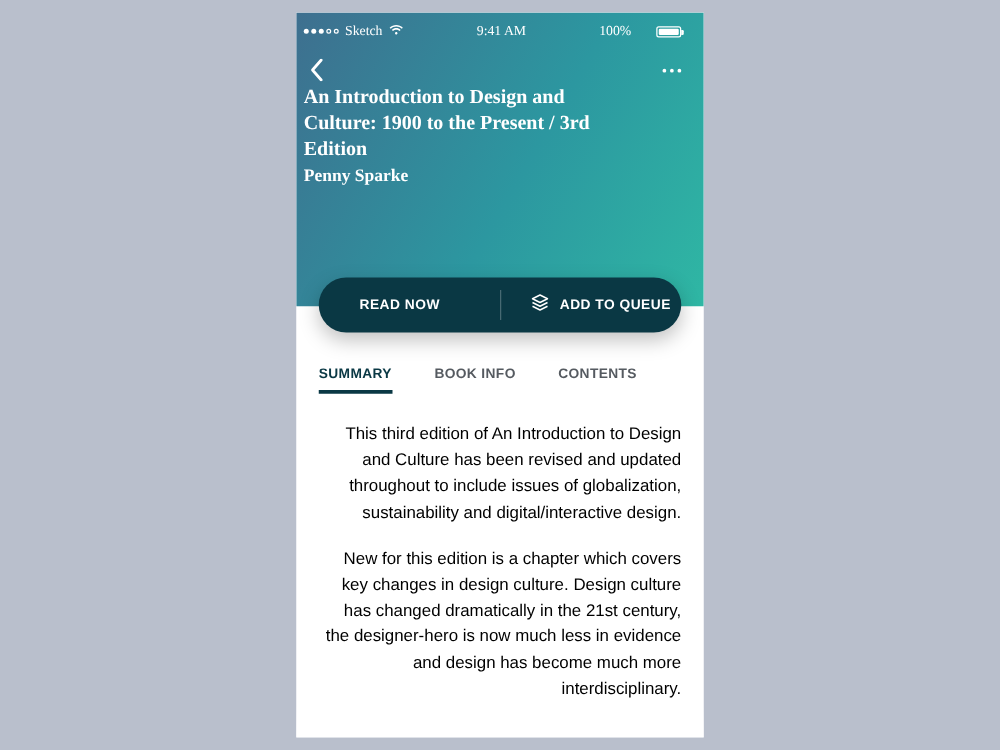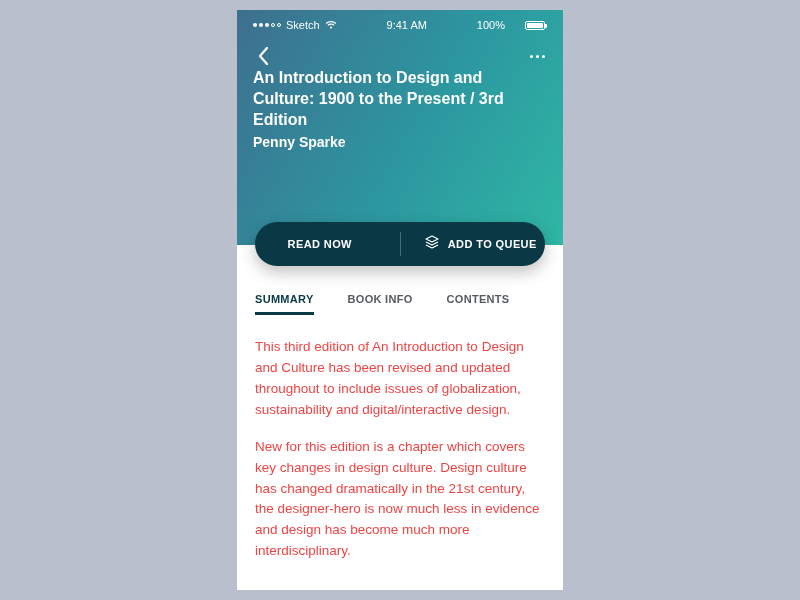--- a/index.html
+++ b/index.html
@@ -16,21 +16,22 @@
     height: 580px;
     background: #fff;
     overflow: hidden;
     position: relative;
   }
   .hero {
     height: 235px;
     background: linear-gradient(120deg, #3e6f8f 0%, #2c97a0 55%, #2fb7a4 100%);
     color: #fff;
     position: relative;
-    padding: 6px 18px 0 16px;
+    padding: 6px 18px 0 6px;
+    font-family: Liberation Serif, serif;
   }
   .statusbar {
     display: flex;
     align-items: center;
     justify-content: space-between;
     font-size: 11px;
     font-weight: 500;
     height: 18px;
   }
   .sb-left { display: flex; align-items: center; gap: 5px; }
@@ -116,22 +117,23 @@
   .tab.active::after {
     content: "";
     position: absolute;
     left: 0; right: 0; bottom: 0;
     height: 3px;
     background: #0a3844;
   }
   .body p {
     font-size: 13.5px;
     line-height: 1.55;
-    color: #ef4444;
+    color: #000000;
     margin-bottom: 16px;
+    text-align: right;
   }
   .fade {
     position: absolute;
     left: 0; right: 0; bottom: 0;
     height: 26px;
     background: linear-gradient(to bottom, rgba(255,255,255,0), #fff);
     pointer-events: none;
   }
 </style>
 </head>

